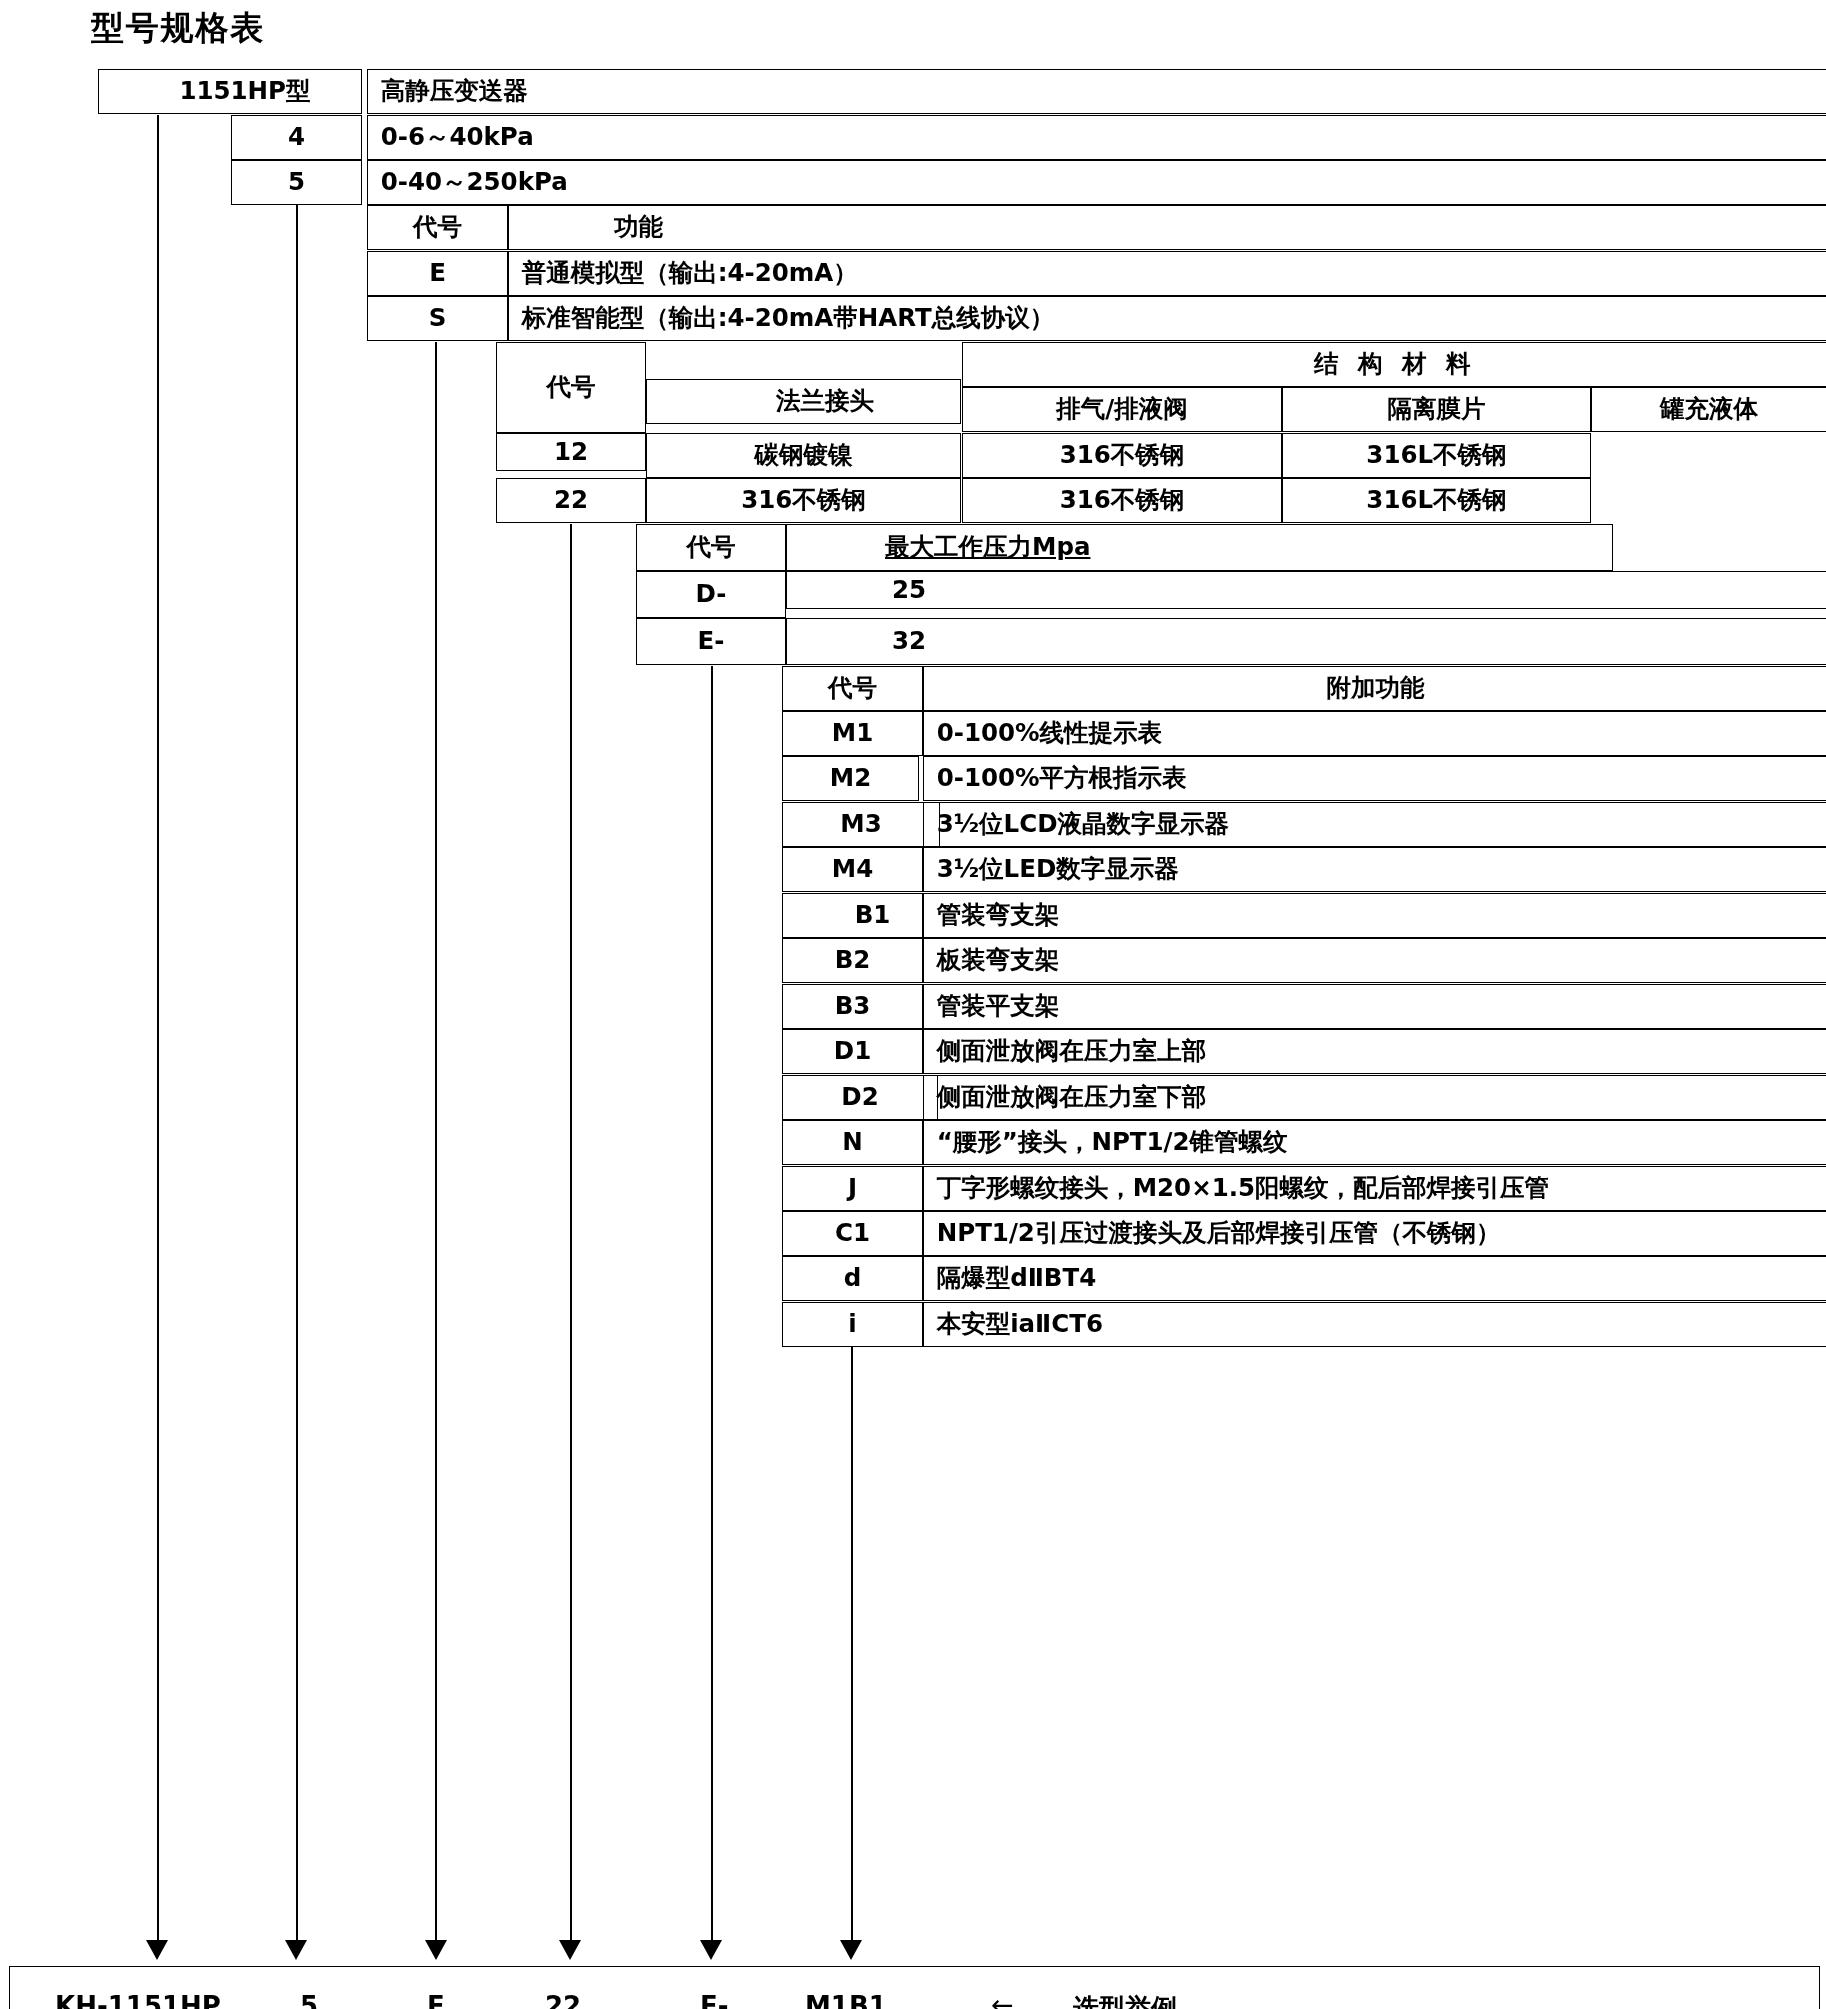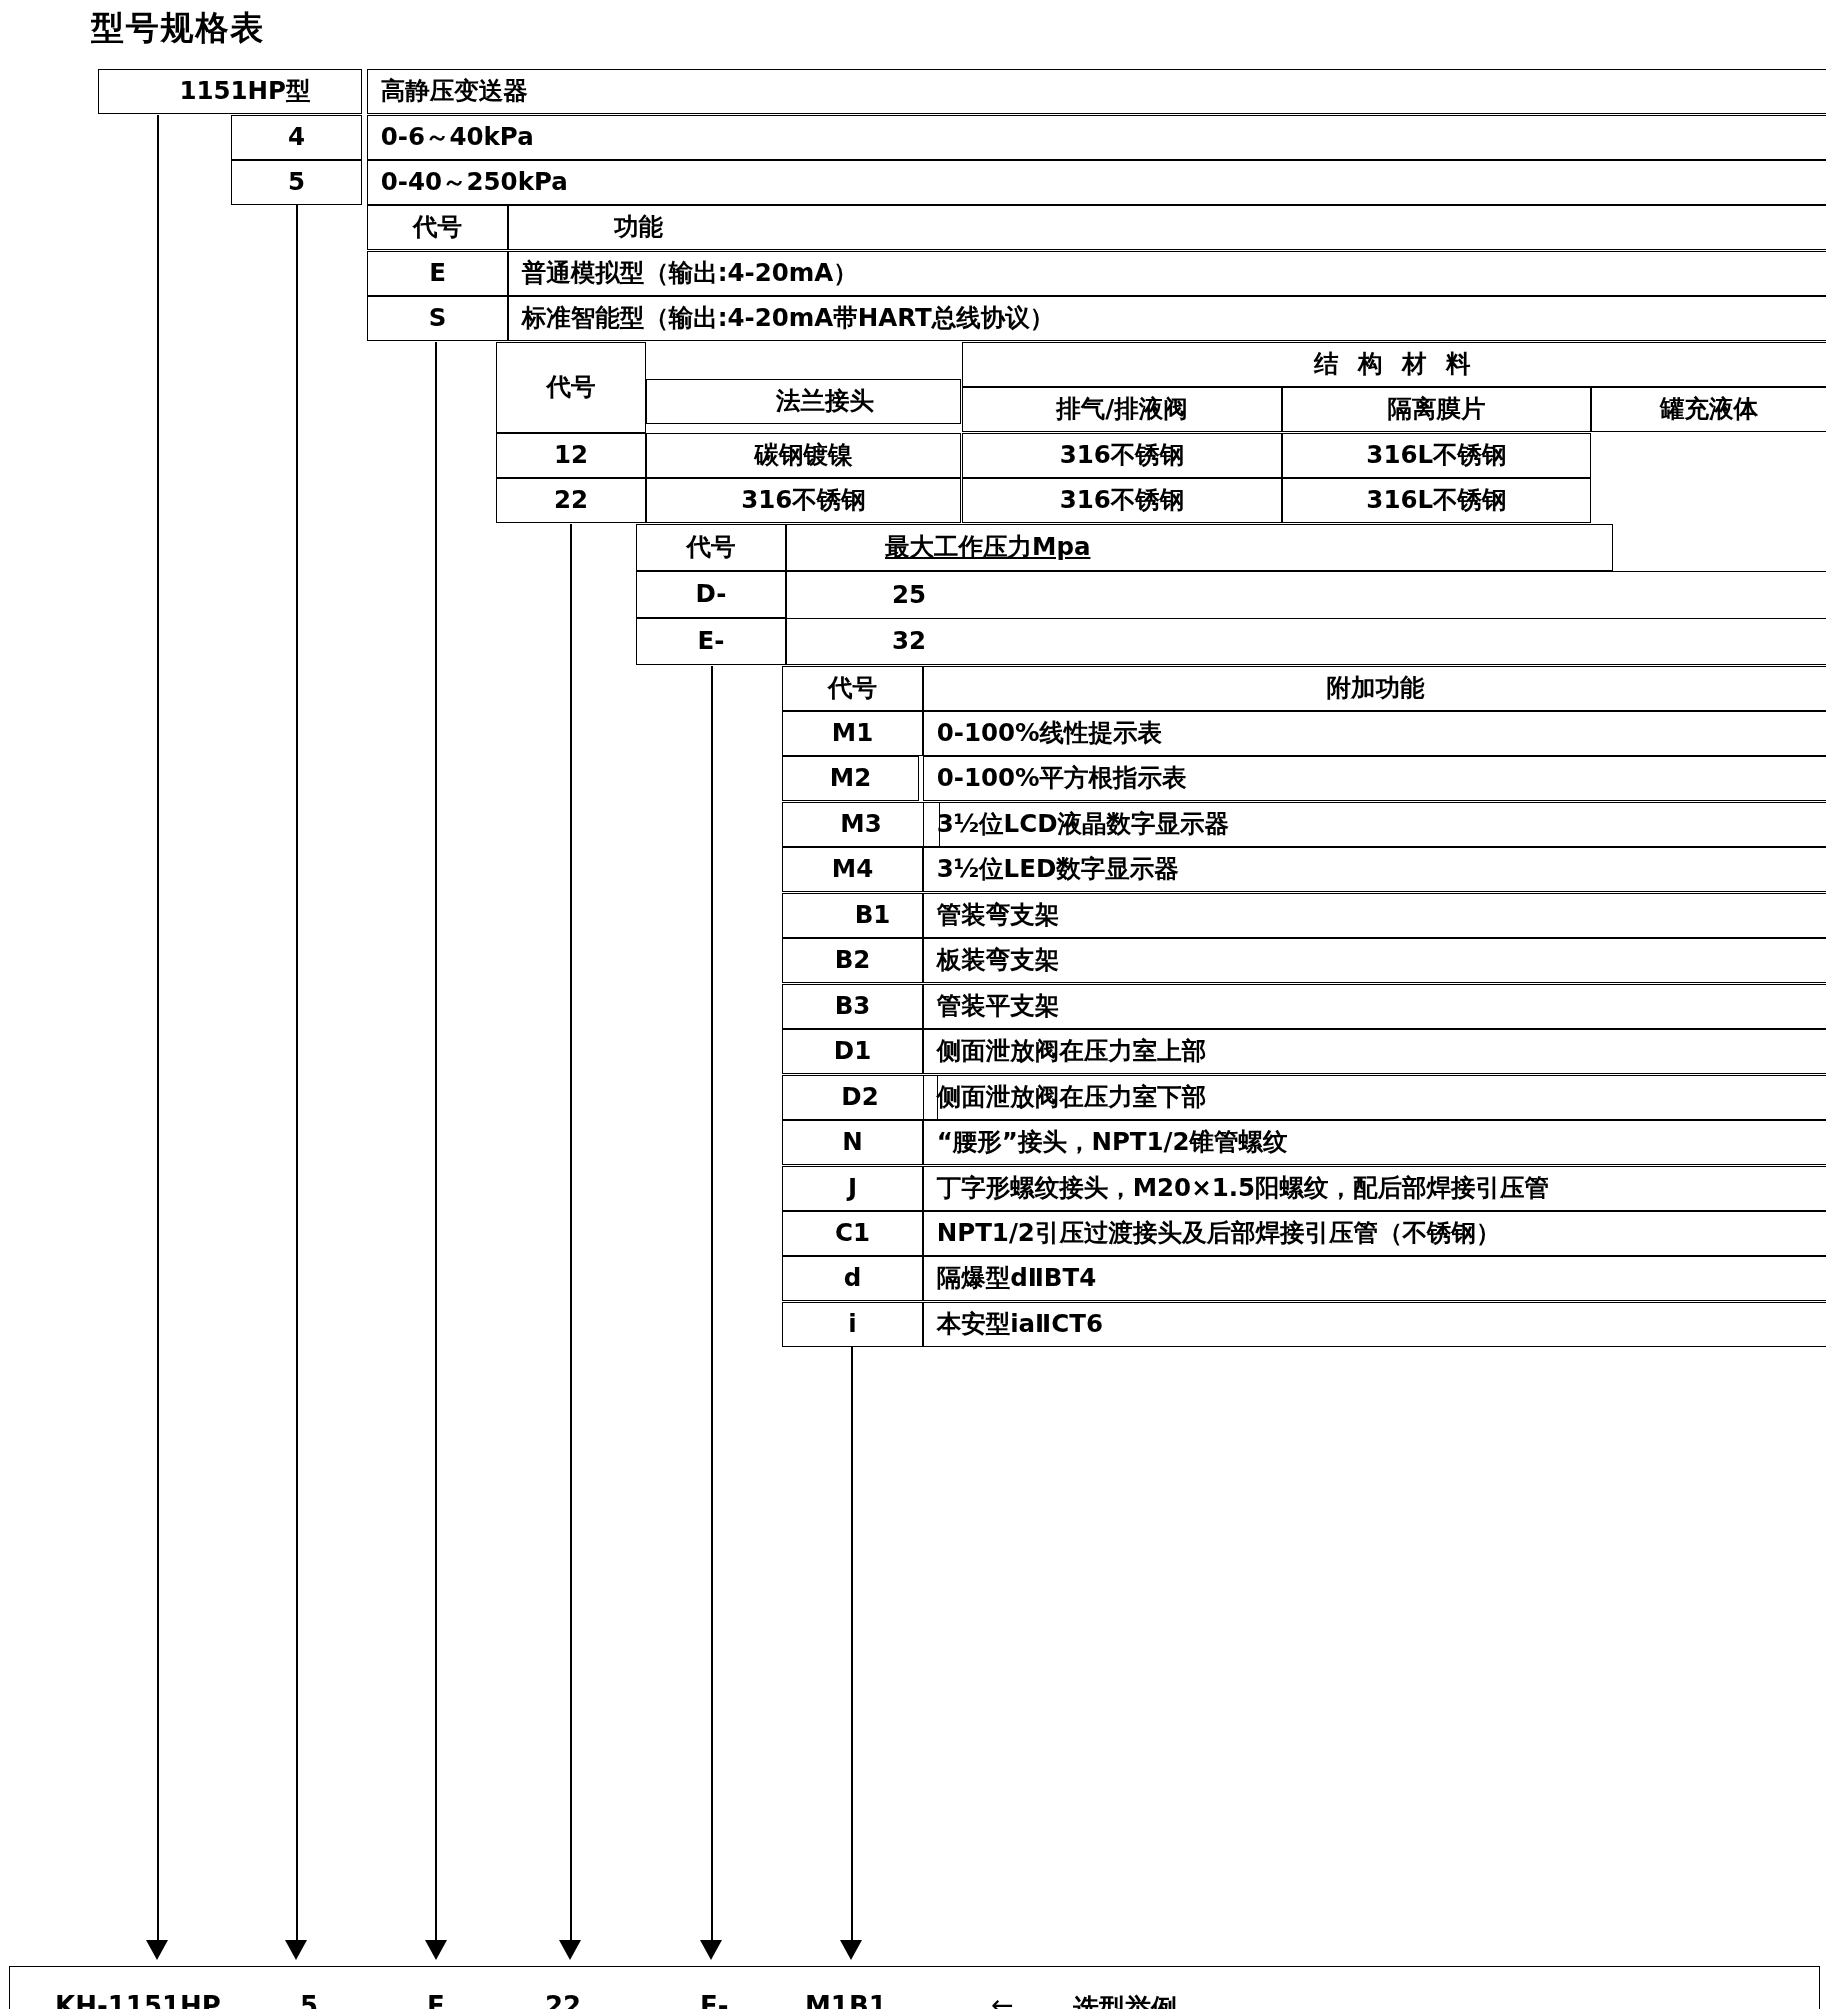--- a/index.html
+++ b/index.html
@@ -103,36 +103,36 @@
 
   <div class="box c bold sp" style="left:962px; top:342px; width:866px; height:45px;">结  构  材  料</div>
 
   <div class="box c bold" style="left:496px; top:342px; width:150px; height:91px;">代号</div>
 
   <div class="box c bold" style="left:646px; top:379px; width:315px; height:45px;padding-left:43px;">法兰接头</div>
   <div class="box c bold" style="left:962px; top:387px; width:320px; height:45px;">排气/排液阀</div>
   <div class="box c bold" style="left:1282px; top:387px; width:309px; height:45px;">隔离膜片</div>
   <div class="box c bold" style="left:1591px; top:387px; width:236px; height:45px;">罐充液体</div>
 
-  <div class="box c bold" style="left:496px; top:433px; width:150px; height:45px;">12</div>
+  <div class="box c bold" style="left:496px; top:433px; width:150px; height:38px;">12</div>
   <div class="box c bold" style="left:646px; top:433px; width:315px; height:45px;">碳钢镀镍</div>
   <div class="box c bold" style="left:962px; top:433px; width:320px; height:45px;">316不锈钢</div>
   <div class="box c bold" style="left:1282px; top:433px; width:309px; height:45px;">316L不锈钢</div>
 
   <div class="box c bold" style="left:496px; top:478px; width:150px; height:45px;">22</div>
   <div class="box c bold" style="left:646px; top:478px; width:315px; height:45px;">316不锈钢</div>
   <div class="box c bold" style="left:962px; top:478px; width:320px; height:45px;">316不锈钢</div>
   <div class="box c bold" style="left:1282px; top:478px; width:309px; height:45px;">316L不锈钢</div>
 
 
   <div class="box c bold" style="left:636px; top:524px; width:150px; height:47px;">代号</div>
   <div class="box l bold" style="left:786px; top:524px; width:827px; height:47px; padding-left:98px;text-decoration:underline;">最大工作压力Mpa</div>
 
   <div class="box c bold" style="left:636px; top:571px; width:150px; height:47px;">D-</div>
-  <div class="box l bold" style="left:786px; top:571px; width:1041px; height:48px; padding-left:105px;">25</div>
+  <div class="box l bold" style="left:786px; top:571px; width:1041px; height:38px; padding-left:105px;">25</div>
 
   <div class="box c bold" style="left:636px; top:618px; width:150px; height:47px;">E-</div>
   <div class="box l bold" style="left:786px; top:618px; width:1041px; height:47px; padding-left:105px;">32</div>
 
   <div class="box c bold" style="left:782px; top:666px; width:141px; height:45px;">代号</div>
   <div class="box c bold" style="left:923px; top:666px; width:905px; height:45px;">附加功能</div>
 
   <div class="box c bold" style="left:782px; top:711px; width:141px; height:45px;">M1</div>
   <div class="box l bold" style="left:923px; top:711px; width:905px; height:45px;">0-100%线性提示表</div>
 

